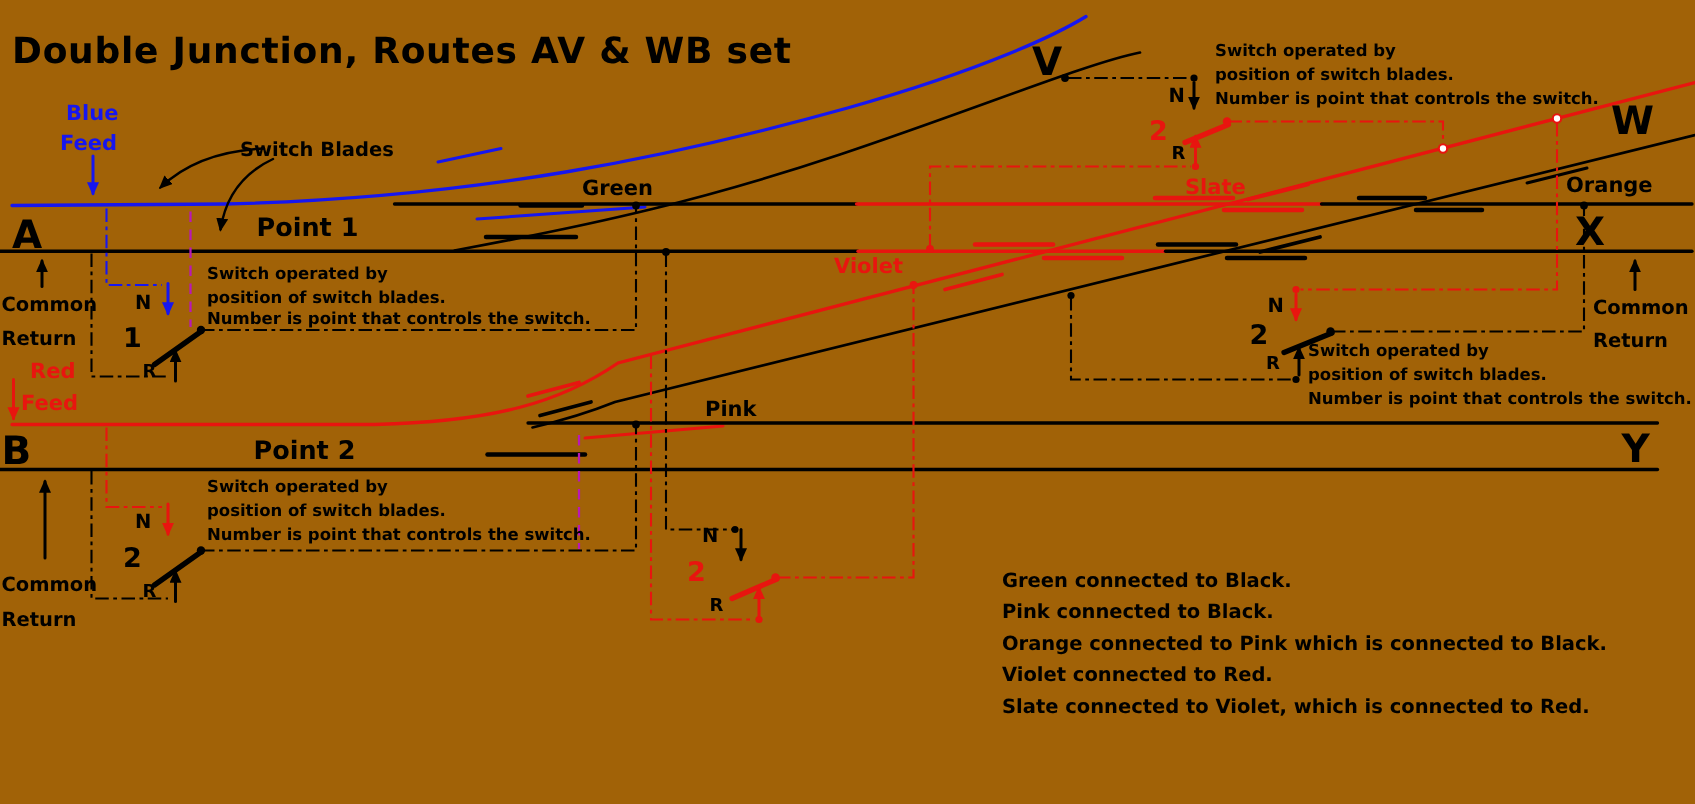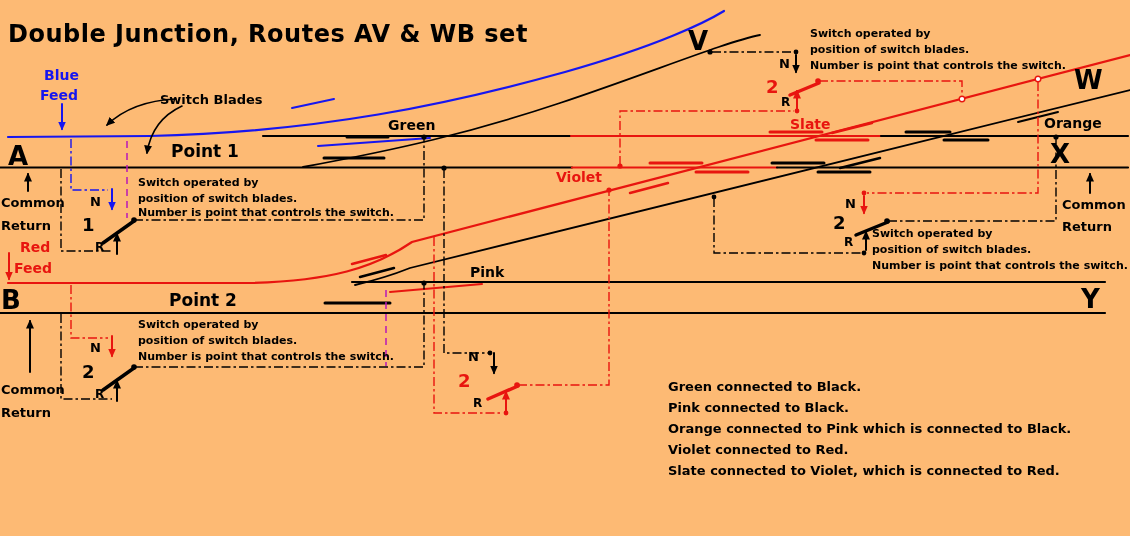--- a/index.html
+++ b/index.html
@@ -1,16 +1,16 @@
 <!DOCTYPE html>
 <html><head>
 <meta charset="utf-8">
 <style>
   html,body{margin:0;padding:0;background:#fff;}
-  #stage{position:relative;width:1130px;height:536px;background:#fdba74;overflow:hidden;}
+  #stage{position:relative;width:1130px;height:536px;background:#a16207;overflow:hidden;}
   svg{position:absolute;left:0;top:0;}
   text{font-family:"DejaVu Sans",sans-serif;font-weight:bold;fill:#000;}
   .t24{font-size:24px;letter-spacing:.5px;}
   .t26{font-size:26px;}
   .t17{font-size:17px;}
   .t14{font-size:14px;}
   .t13{font-size:13px;}
   .t13n{font-size:13px;}
   .t11{font-size:11px;}
   .t18{font-size:18px;}

